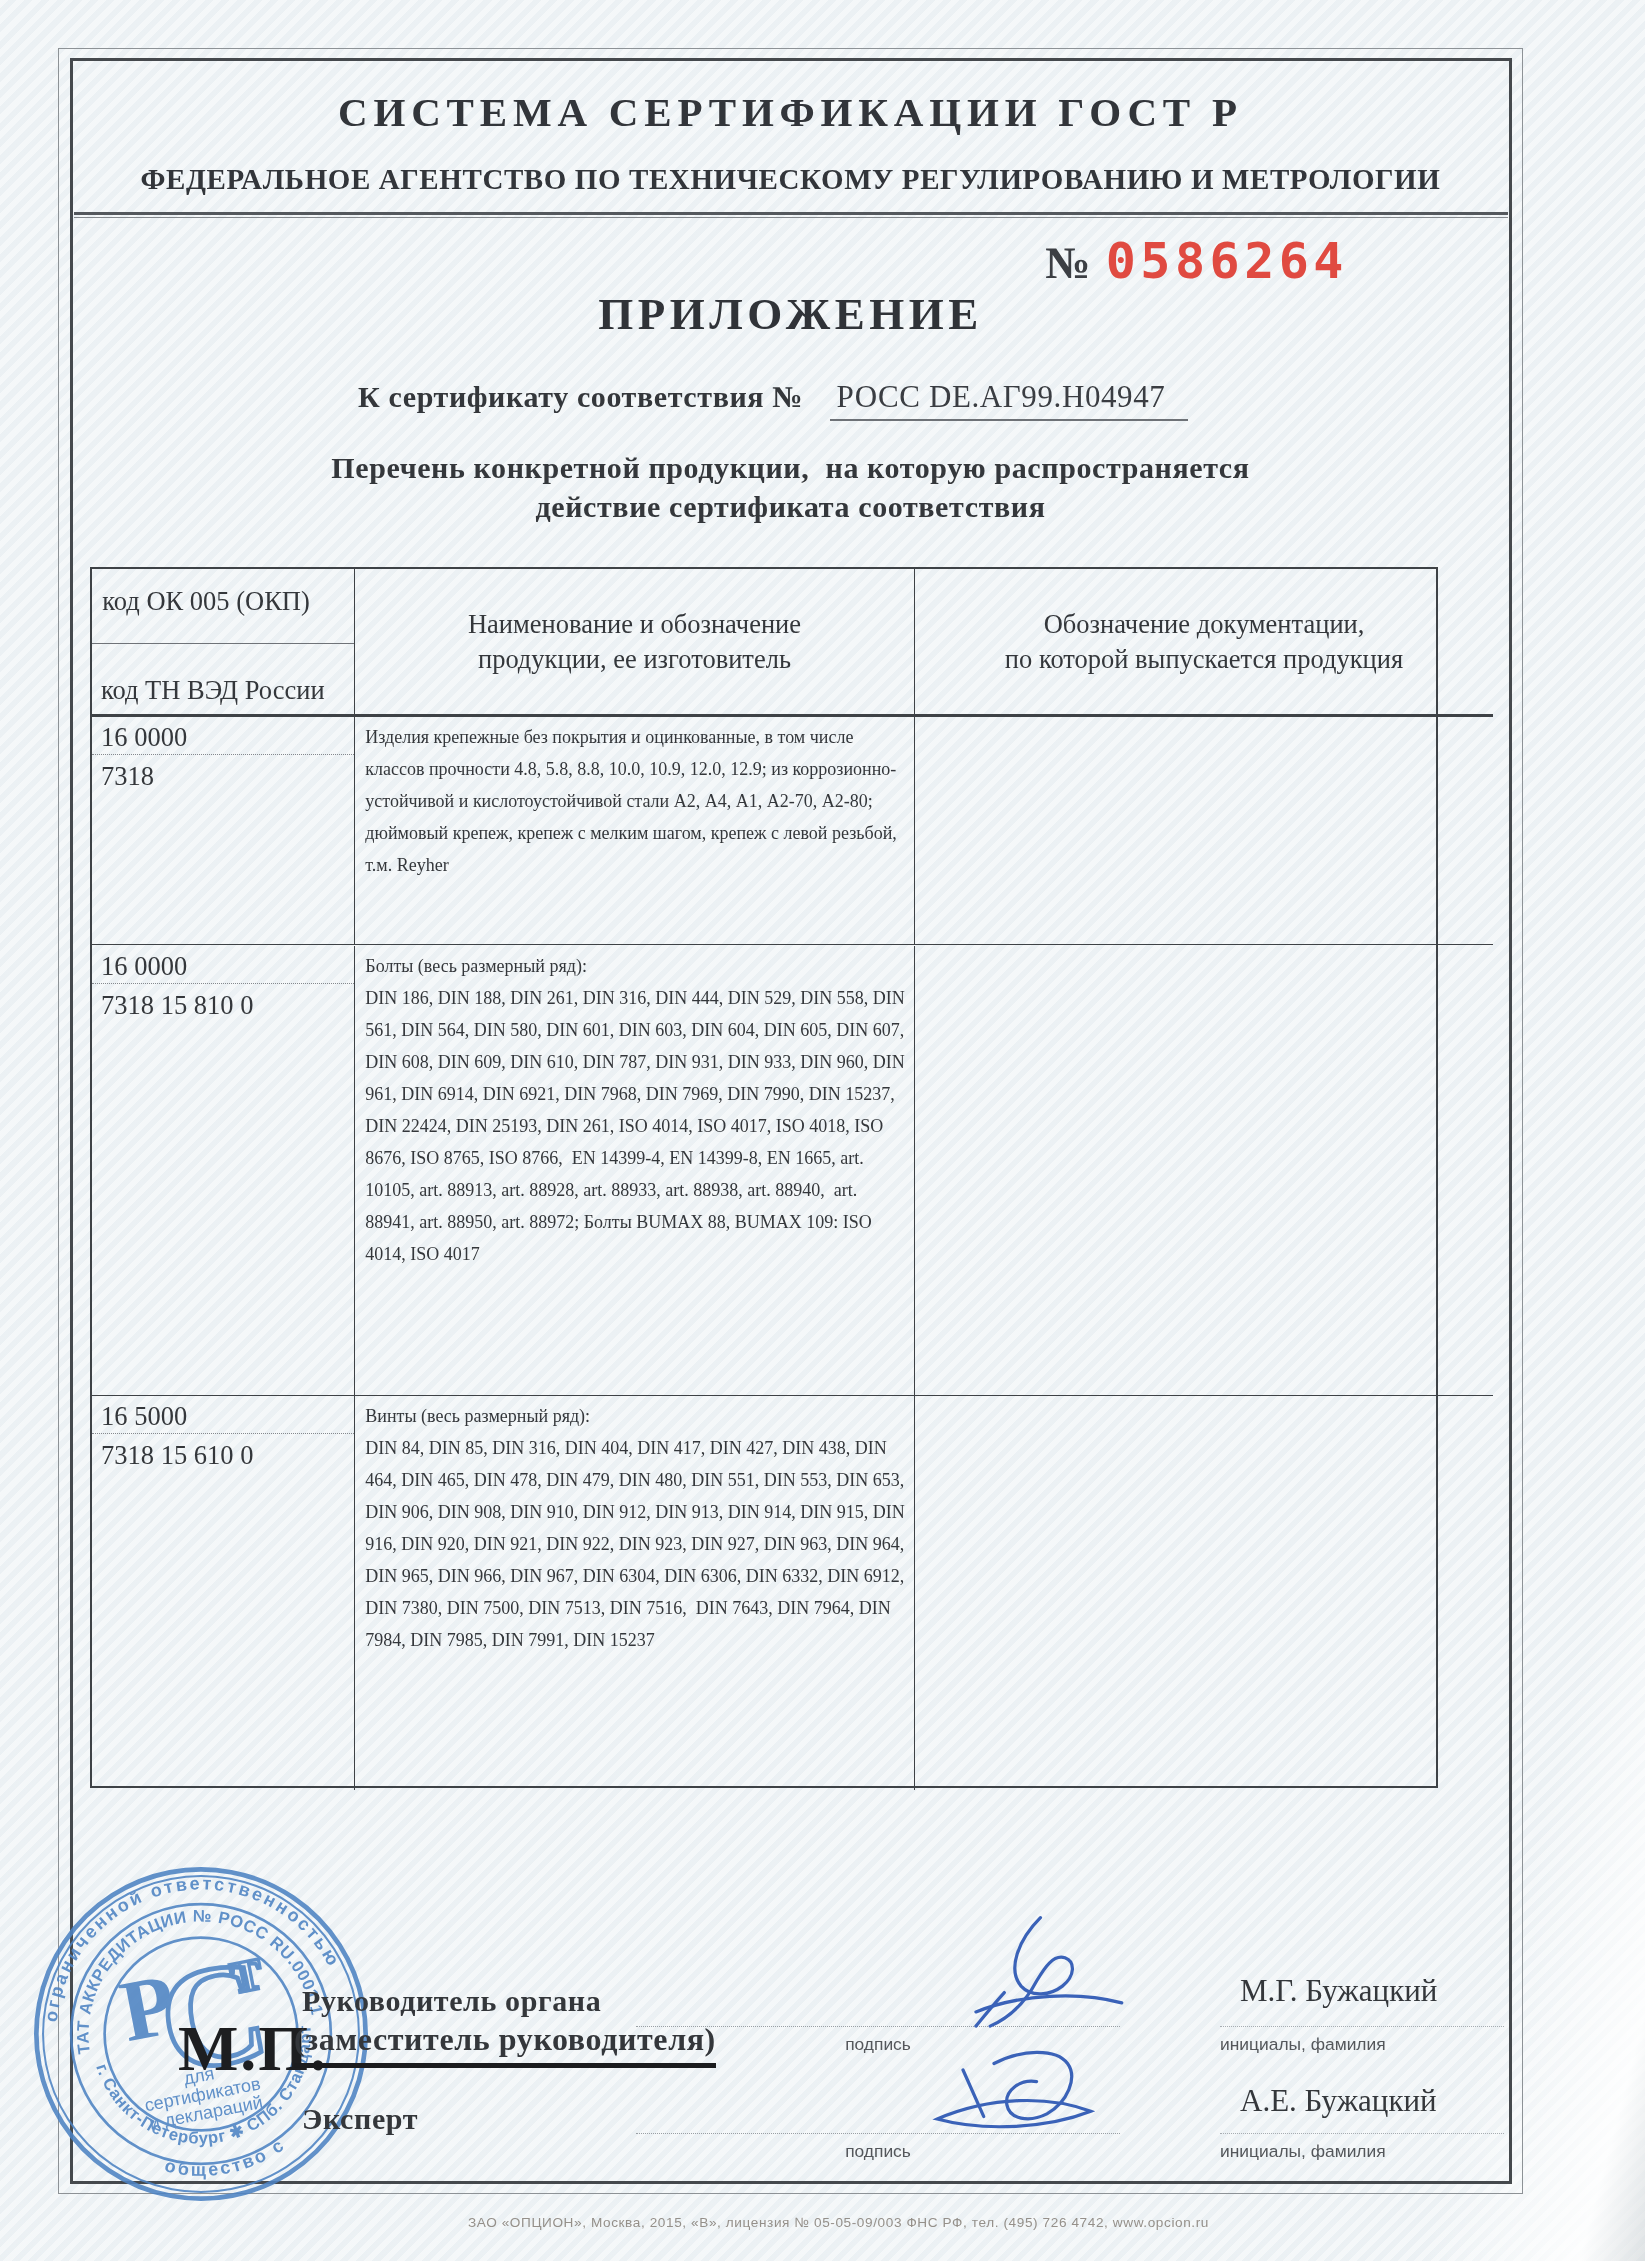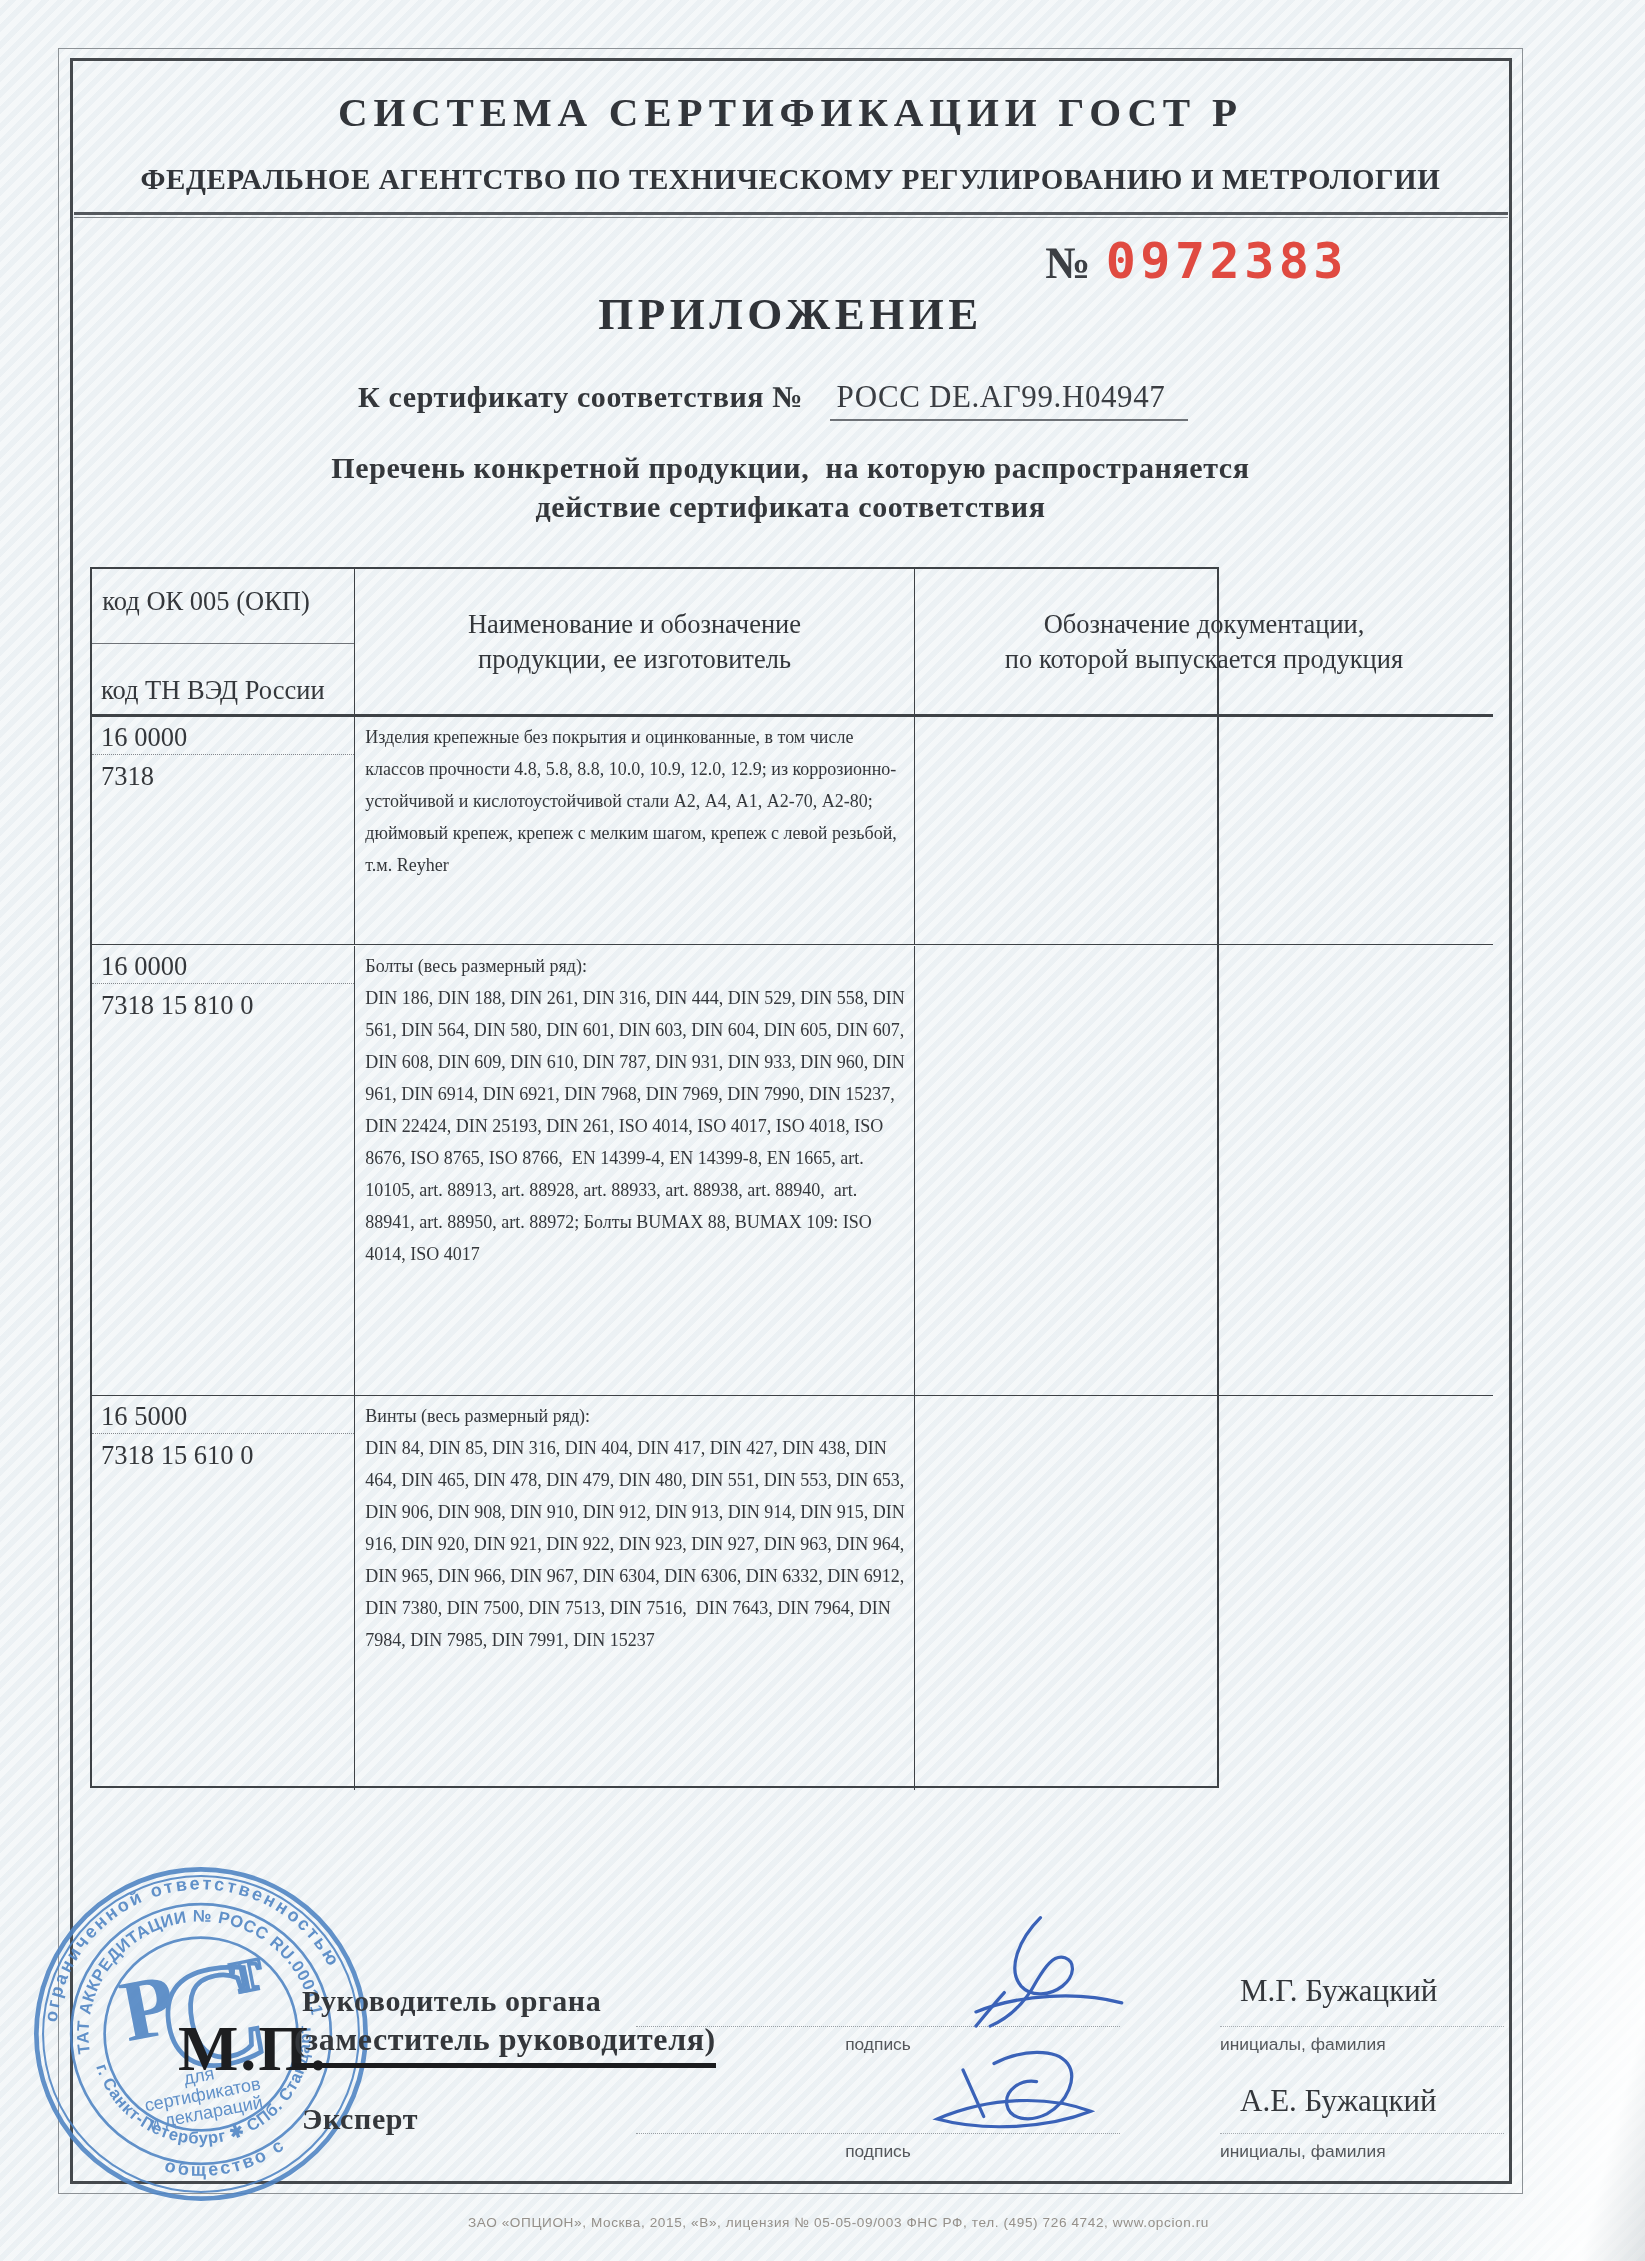--- a/index.html
+++ b/index.html
@@ -27,21 +27,21 @@
   .doc-number{left:1045px;top:232px;display:flex;align-items:baseline;}
   .doc-number .sym{font-size:45px;font-weight:bold;color:#3c3f44;margin-right:15.5px;}
   .doc-number .digits{font-family:"DejaVu Sans Mono",monospace;font-size:50px;font-weight:bold;letter-spacing:4.5px;color:#e04a41;}
   
   .apx-title{left:103px;top:288px;width:1375px;text-align:center;font-weight:bold;font-size:45px;letter-spacing:4.5px;color:#303338;}
   .cert-line{left:358px;top:379px;display:flex;align-items:baseline;}
   .cert-label{font-weight:bold;font-size:30px;letter-spacing:0.6px;}
   .cert-value{font-size:31px;letter-spacing:0.6px;margin-left:27px;padding:0 23px 3.9px 6.5px;border-bottom:2.6px solid #6e7277;color:#3a3d42;}
   .purpose{left:71px;top:448px;width:1439px;text-align:center;font-weight:bold;font-size:30px;line-height:39px;letter-spacing:0.6px;}
   
-  .tbl{left:90px;top:567px;width:1129px;height:1221px;border:2.6px solid #3e4246;box-sizing:border-box;}
+  .tbl{left:90px;top:567px;width:1348px;height:1221px;border:2.6px solid #3e4246;box-sizing:border-box;}
   .cell{position:absolute;box-sizing:border-box;border-color:#3e4246;border-style:solid;border-width:0;}
   .hdr-bottom{border-bottom-width:3.9px;}
   .col-r{border-right-width:1.9px;}
   .row-b{border-bottom-width:1.9px;}
   .c1-top{padding:17px 0 0 10.3px;font-size:26.5px;}
   .c1-div{position:absolute;left:0;top:74px;width:100%;border-top:1.3px solid #6f7378;}
   .c1-bot{position:absolute;left:0;top:83px;padding:23px 0 0 9px;font-size:26.5px;}
   .hcenter{display:flex;align-items:center;justify-content:center;text-align:center;font-size:26.5px;line-height:35px;white-space:pre-line;}
   .code-top{padding:5.2px 9px 1.3px;font-size:26.5px;border-bottom:1.9px dotted #85898e;}
   .code-bot{padding:5.2px 9px 0;font-size:26.5px;}
@@ -77,21 +77,21 @@
 
   <div class="abs frame-outer"></div>
   <div class="abs frame-inner"></div>
 
   <div class="abs hdr-agency">ФЕДЕРАЛЬНОЕ АГЕНТСТВО ПО ТЕХНИЧЕСКОМУ РЕГУЛИРОВАНИЮ И МЕТРОЛОГИИ</div>
   <div class="abs hdr-title">СИСТЕМА СЕРТИФИКАЦИИ ГОСТ Р</div>
   <div class="abs hdr-rule"></div>
 
   <div class="abs doc-number">
     <span class="sym">№</span>
-    <span class="digits">0972383</span>
+    <span class="digits">0586264</span>
   </div>
 
   <div class="abs apx-title">ПРИЛОЖЕНИЕ</div>
   <div class="abs cert-line">
     <span class="cert-label">К сертификату соответствия №</span>
     <span class="cert-value">РОСС DE.АГ99.Н04947</span>
   </div>
   <div class="abs purpose pre">Перечень конкретной продукции,  на которую распространяется
 действие сертификата соответствия</div>
 

